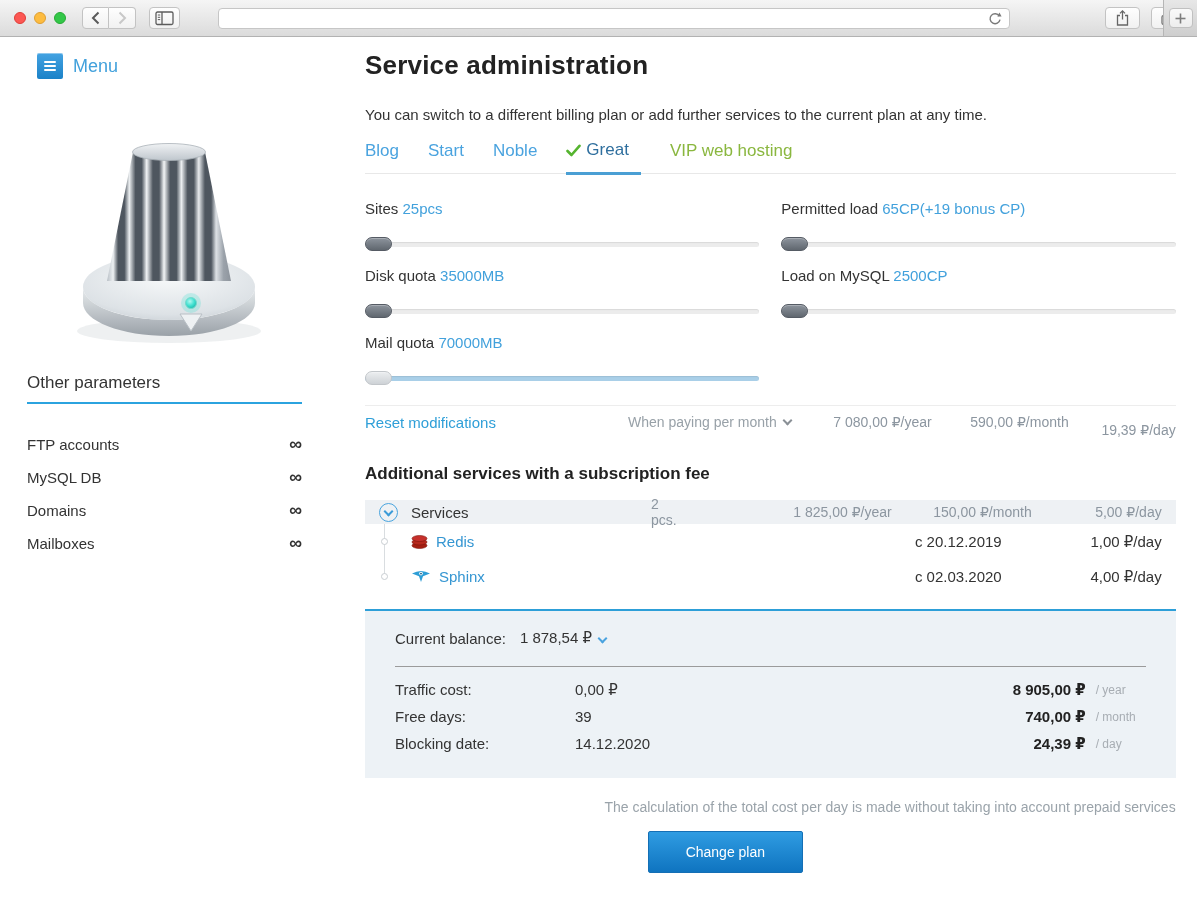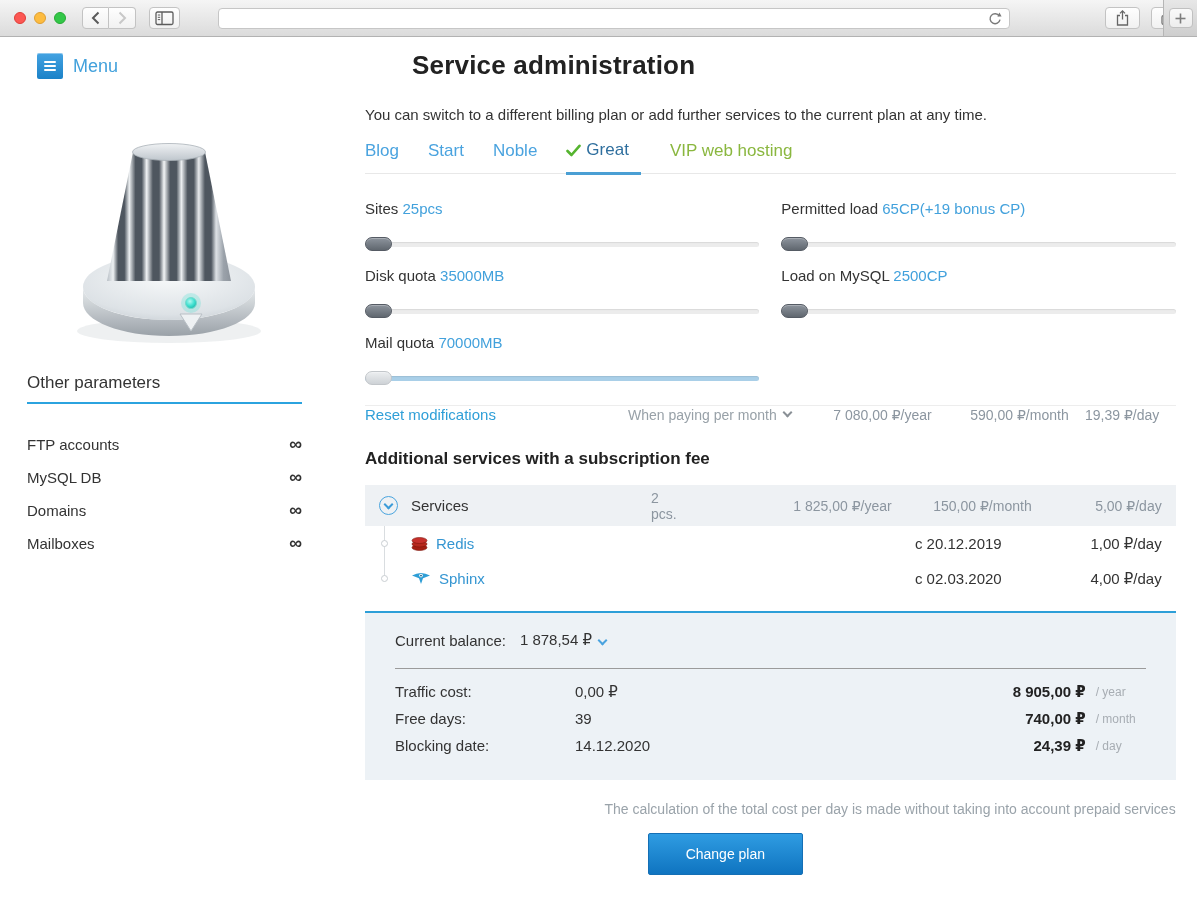--- a/index.html
+++ b/index.html
@@ -47,21 +47,21 @@
   .menu-label { color:#42a1dc; font-size:18px; }
   .knob-wrap { margin:40px 0 0 42px; width:200px; }
   .side-head { width:275px; margin-top:22px; font-size:17px; color:#333;
     padding-bottom:9px; border-bottom:2px solid #2ba3df; }
   .side-list { width:275px; margin-top:24px; }
   .side-item { display:flex; justify-content:space-between; align-items:center;
     height:33px; font-size:15px; color:#333; cursor:pointer; }
   .side-item .inf { font-size:18px; font-weight:bold; color:#333; }
 
   .main { flex:1; padding:13px 37px 0 0; }
-  .h1 { font-size:26px; font-weight:600; color:#222; letter-spacing:.2px;margin-left:47px; }
+  .h1 { font-size:26px; font-weight:600; color:#222; letter-spacing:.2px; }
   .intro { margin-top:25px; font-size:15px; color:#333; }
 
   
   .tabs { margin-top:17px; border-bottom:1px solid #e8e8e8; display:flex; }
   .tab { display:inline-flex; align-items:center; gap:5px; font-size:17px; color:#4aa3df;
     padding-bottom:12px; margin-right:29px; cursor:pointer; text-decoration:none; }
   .tab.active { color:#2f6f9e; border-bottom:3px solid #4a9fd4; margin-bottom:-2px; padding-right:12px; }
   .tab.vip { color:#8ab73f; }
 
   
@@ -79,27 +79,27 @@
   .slider.blue .thumb { background:linear-gradient(#eceef0,#ced2d6); border-color:#c2c6ca; }
 
   
   .pricing-bar { display:flex; align-items:center; border-top:1px solid #ededed;
     margin-top:4px; font-size:15px; }
   .reset-link { color:#2f9fd8; cursor:pointer; }
   .pricing-bar .spacer { flex:1; }
   .pay-select { color:#98a1a8; font-size:14px; cursor:pointer; display:flex; align-items:center; }
   .p-year { width:141px; text-align:right; color:#8c96a0; font-size:14px; }
   .p-month { width:137px; text-align:right; color:#8c96a0; font-size:14px; }
-  .p-day { width:107px; text-align:center; color:#8c96a0; font-size:14px; }
+  .p-day { width:107px; text-align:right; color:#8c96a0; font-size:14px;margin-top:16px; }
 
   .h2 { margin-top:26px; font-size:17px; font-weight:600; color:#222; }
 
   
   .svc-table { margin-top:16px; }
-  .svc-head { height:41px; background:#eef1f4; display:flex; align-items:center;
+  .svc-head { height:24px; background:#eef1f4; display:flex; align-items:center;
     padding-right:14px; font-size:15px; color:#333; }
   .svc-head .gut { width:46px; flex:none; display:flex; justify-content:center; }
   .svc-head .name { width:240px; flex:none; }
   .svc-head .count { flex:1; color:#8c96a0; font-size:14px; }
   .svc-head .year { width:215px; text-align:right; color:#8c96a0; font-size:14px; }
   .svc-head .month { width:140px; text-align:right; color:#8c96a0; font-size:14px; }
   .svc-head .day { width:130px; text-align:right; color:#8c96a0; font-size:14px; }
   .svc-body { position:relative; }
   .tree-line { position:absolute; left:19px; top:0; height:52px; width:1px; background:#d9dde0; }
   .svc-row { position:relative; height:35px; display:flex; align-items:center;

